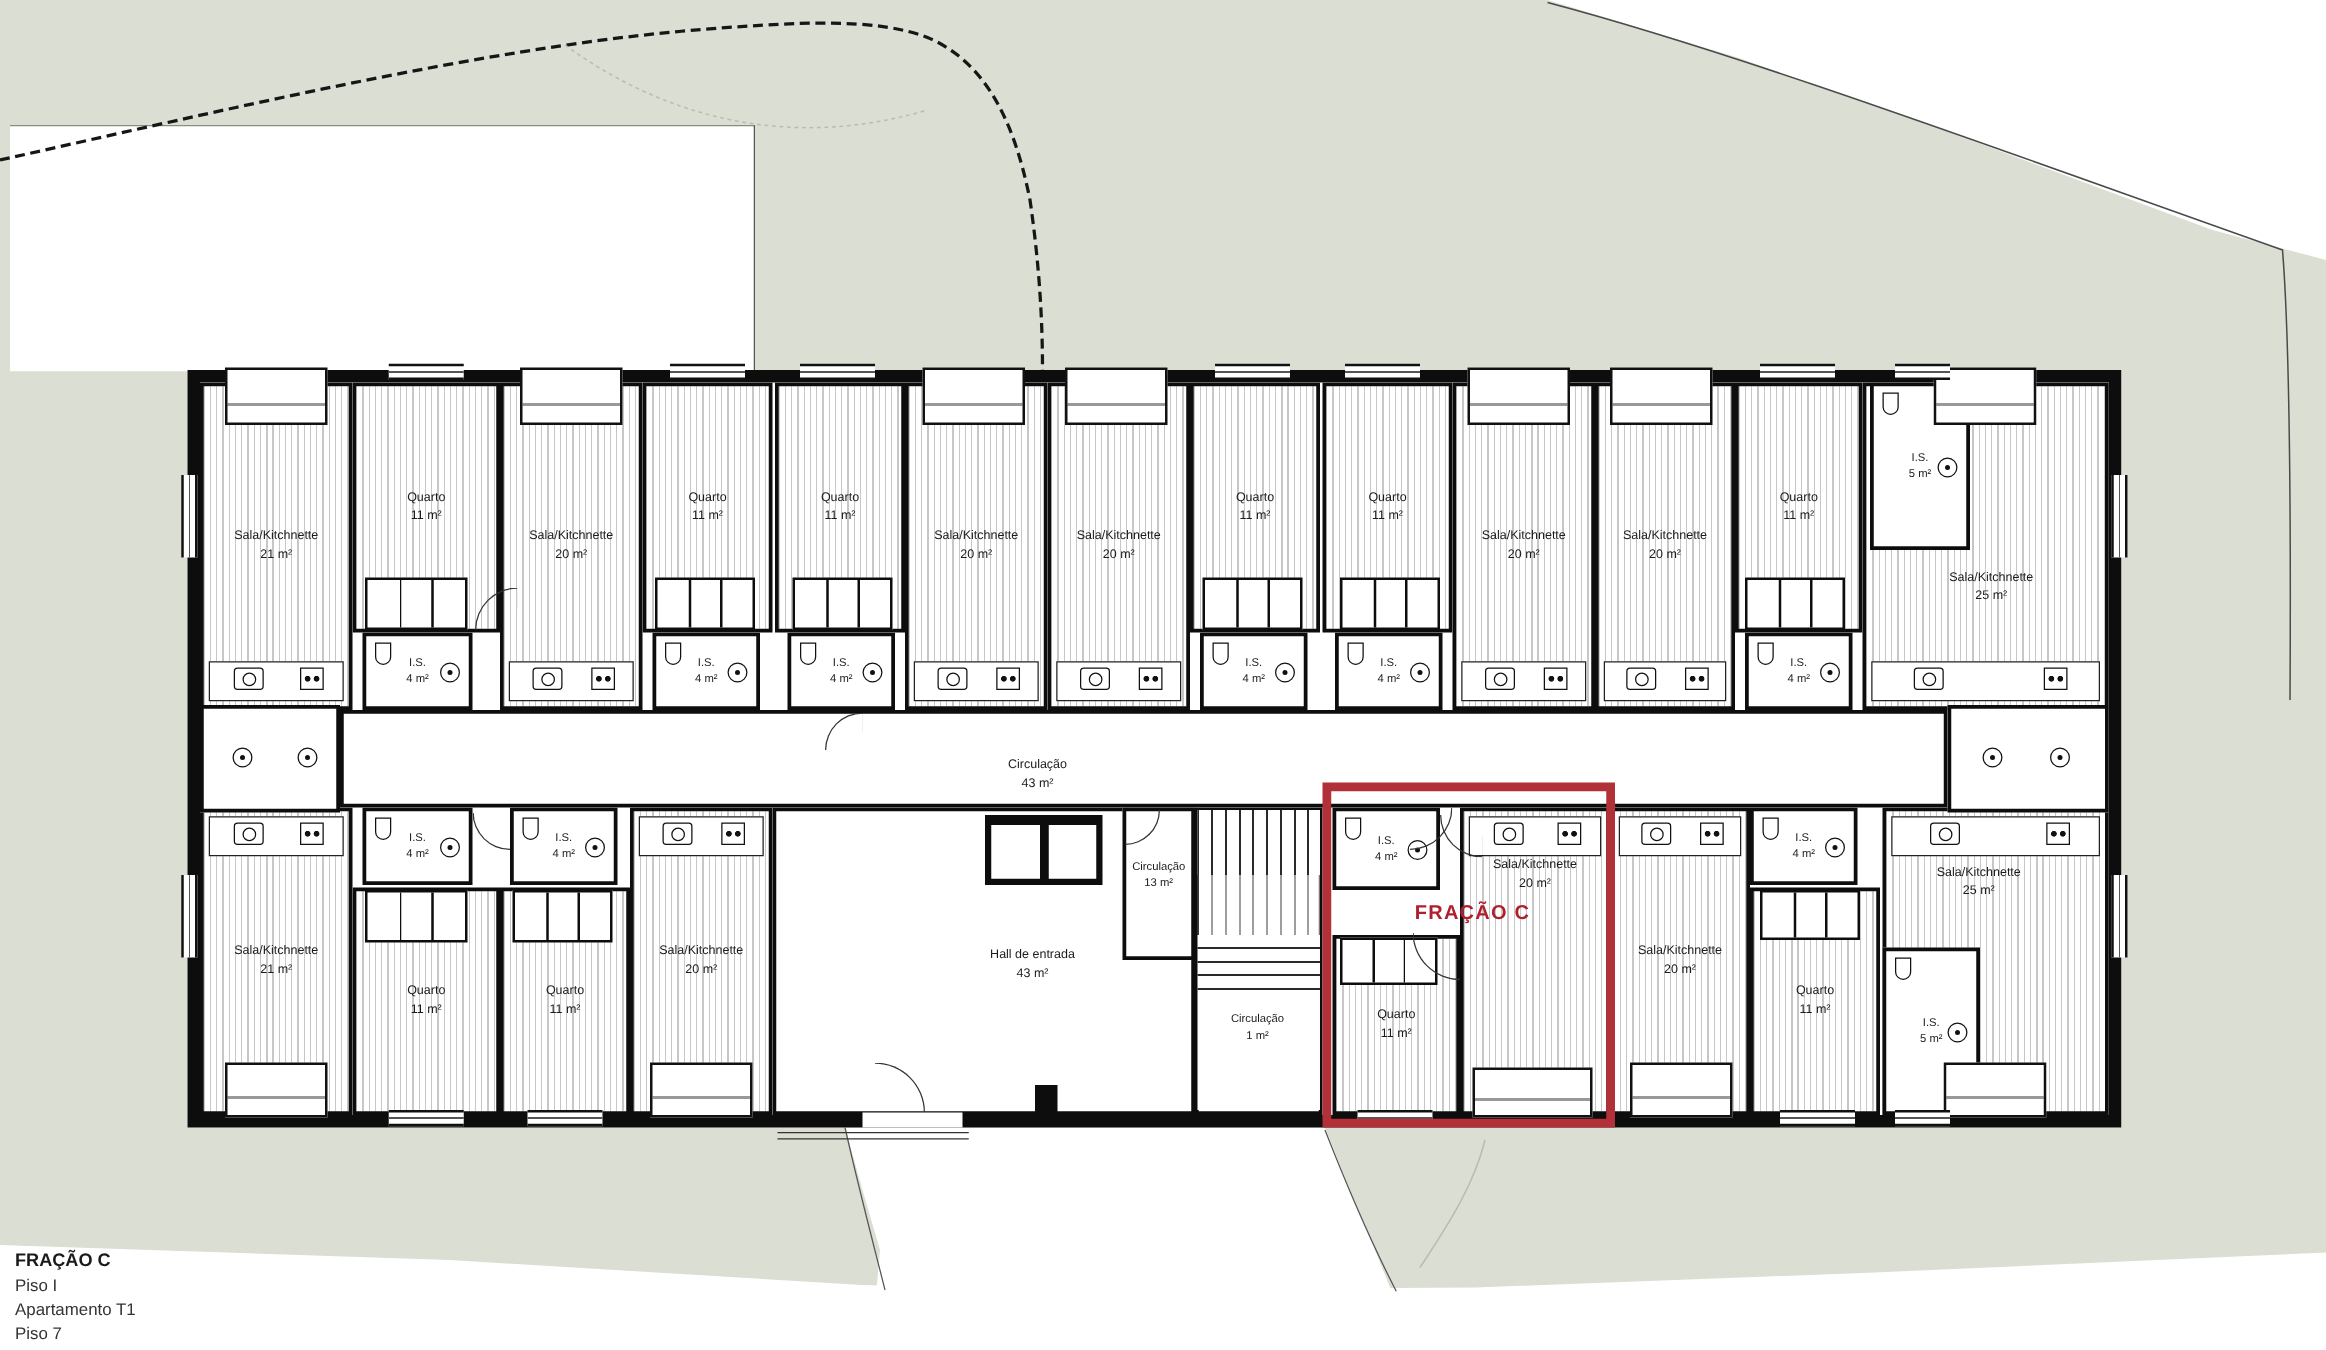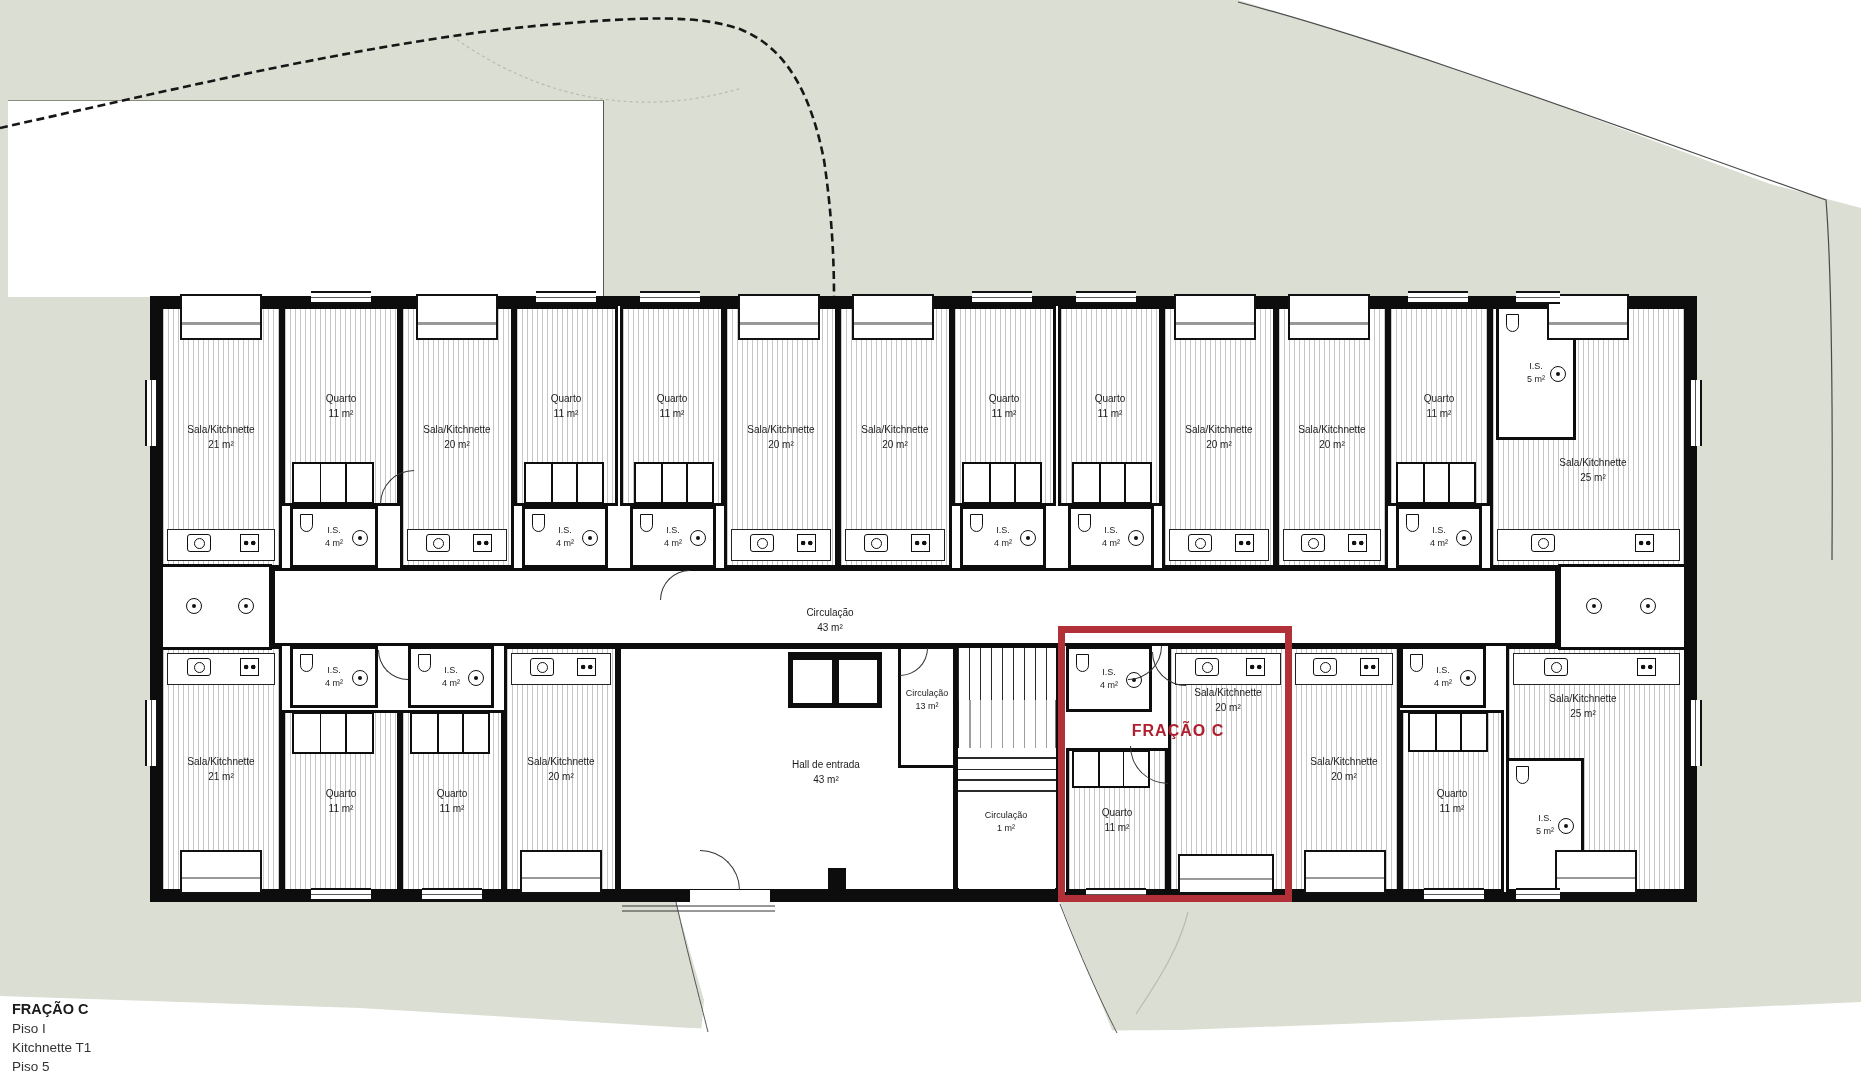--- a/index.html
+++ b/index.html
@@ -336,16 +336,16 @@
       <div class="fx fx-circle" style="left: 1640px; top: 598px; position: absolute;"></div>
       <div class="fx fx-col" style="left: 828px; top: 868px; width: 18px; height: 26px; position: absolute;"></div>
     </div>
 
   <div id="highlight-box" style="left: 1058px; top: 626px; width: 234px; height: 276px;"></div>
   <div id="highlight-label" style="left: 1178px; top: 731px;">FRAÇÃO C</div>
 
   <div id="title-block">
     <div class="t1">FRAÇÃO C</div>
     <div class="t">Piso I</div>
-    <div class="t">Kitchnette T1</div>
-    <div class="t">Piso 5</div>
+    <div class="t">Apartamento T1</div>
+    <div class="t">Piso 7</div>
   </div>
 </div>
 
 </body></html>

